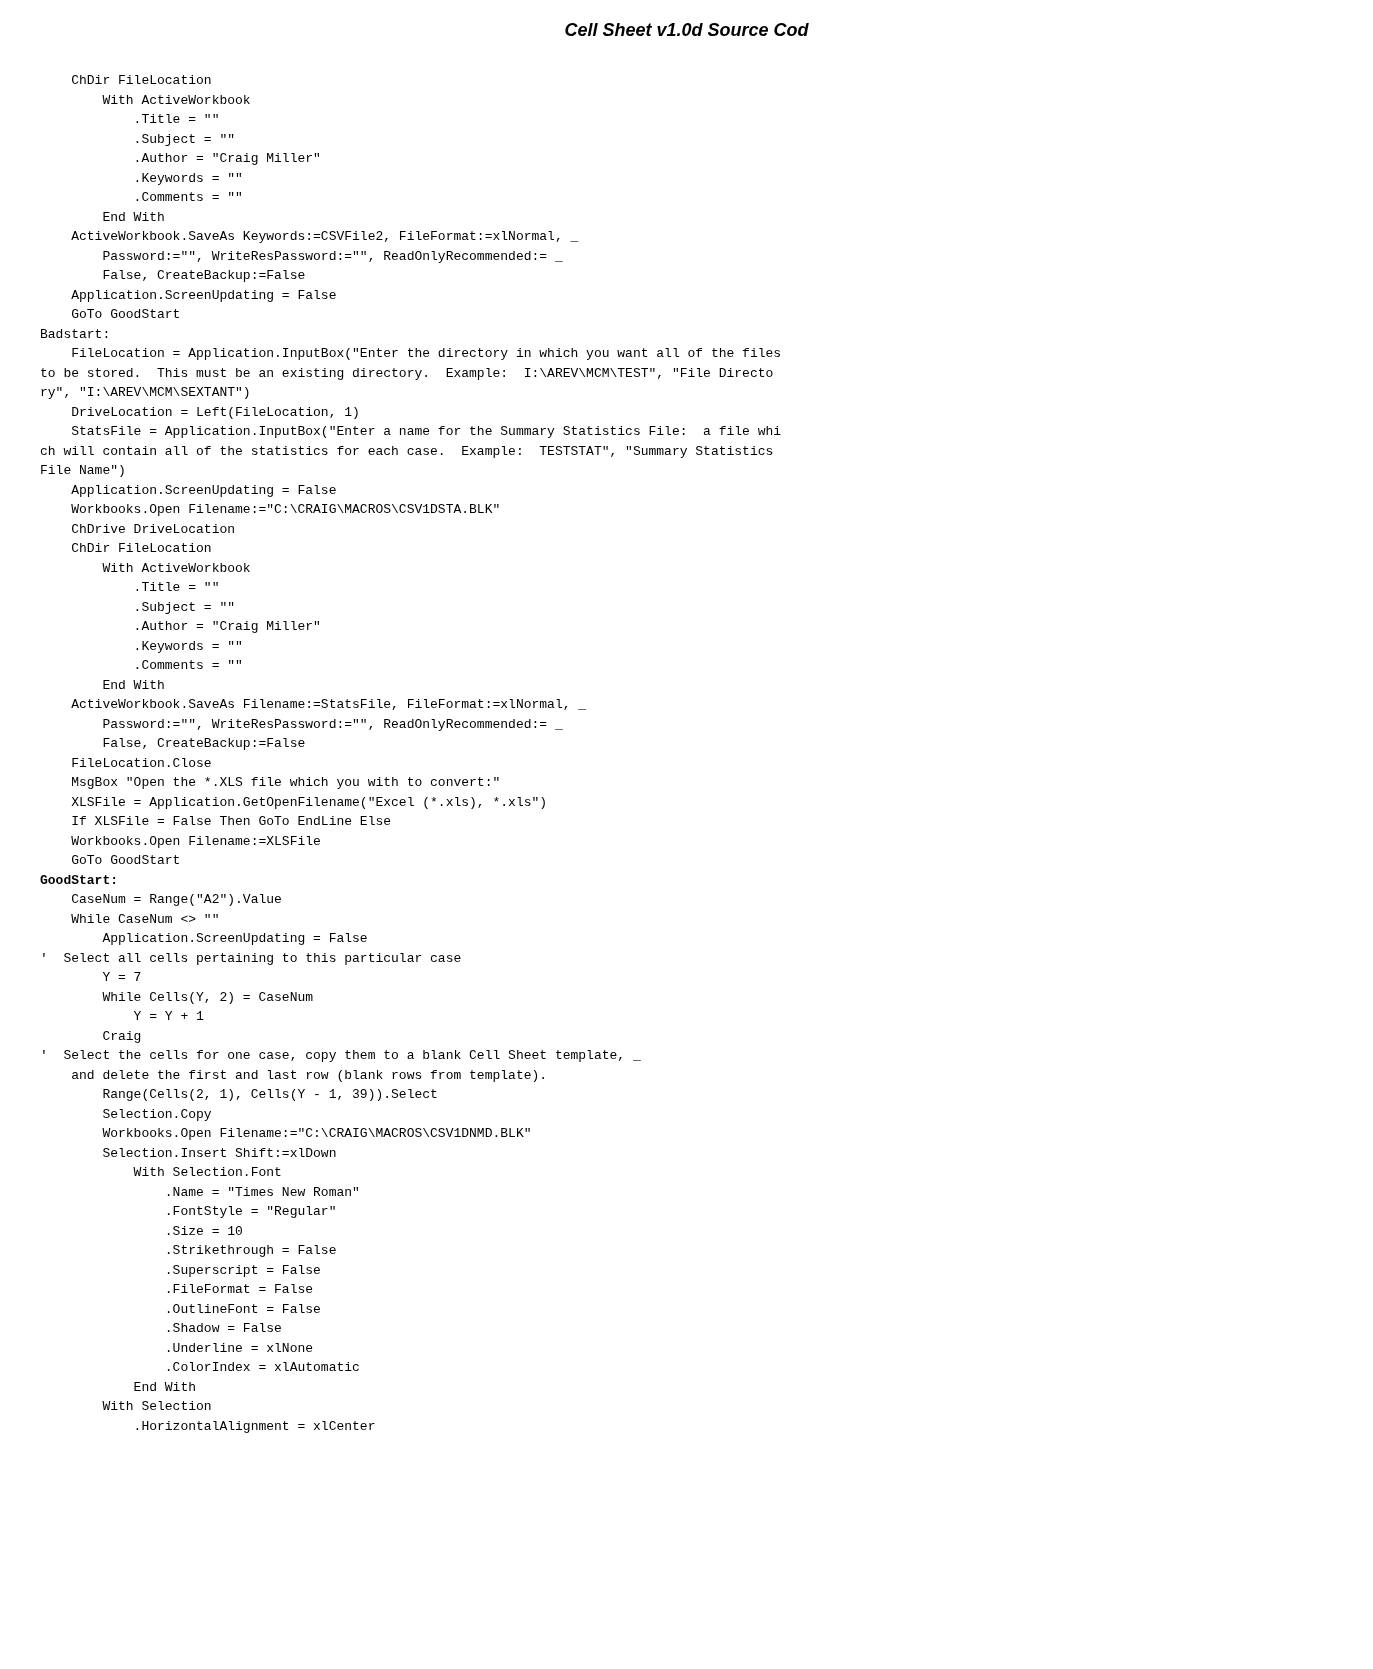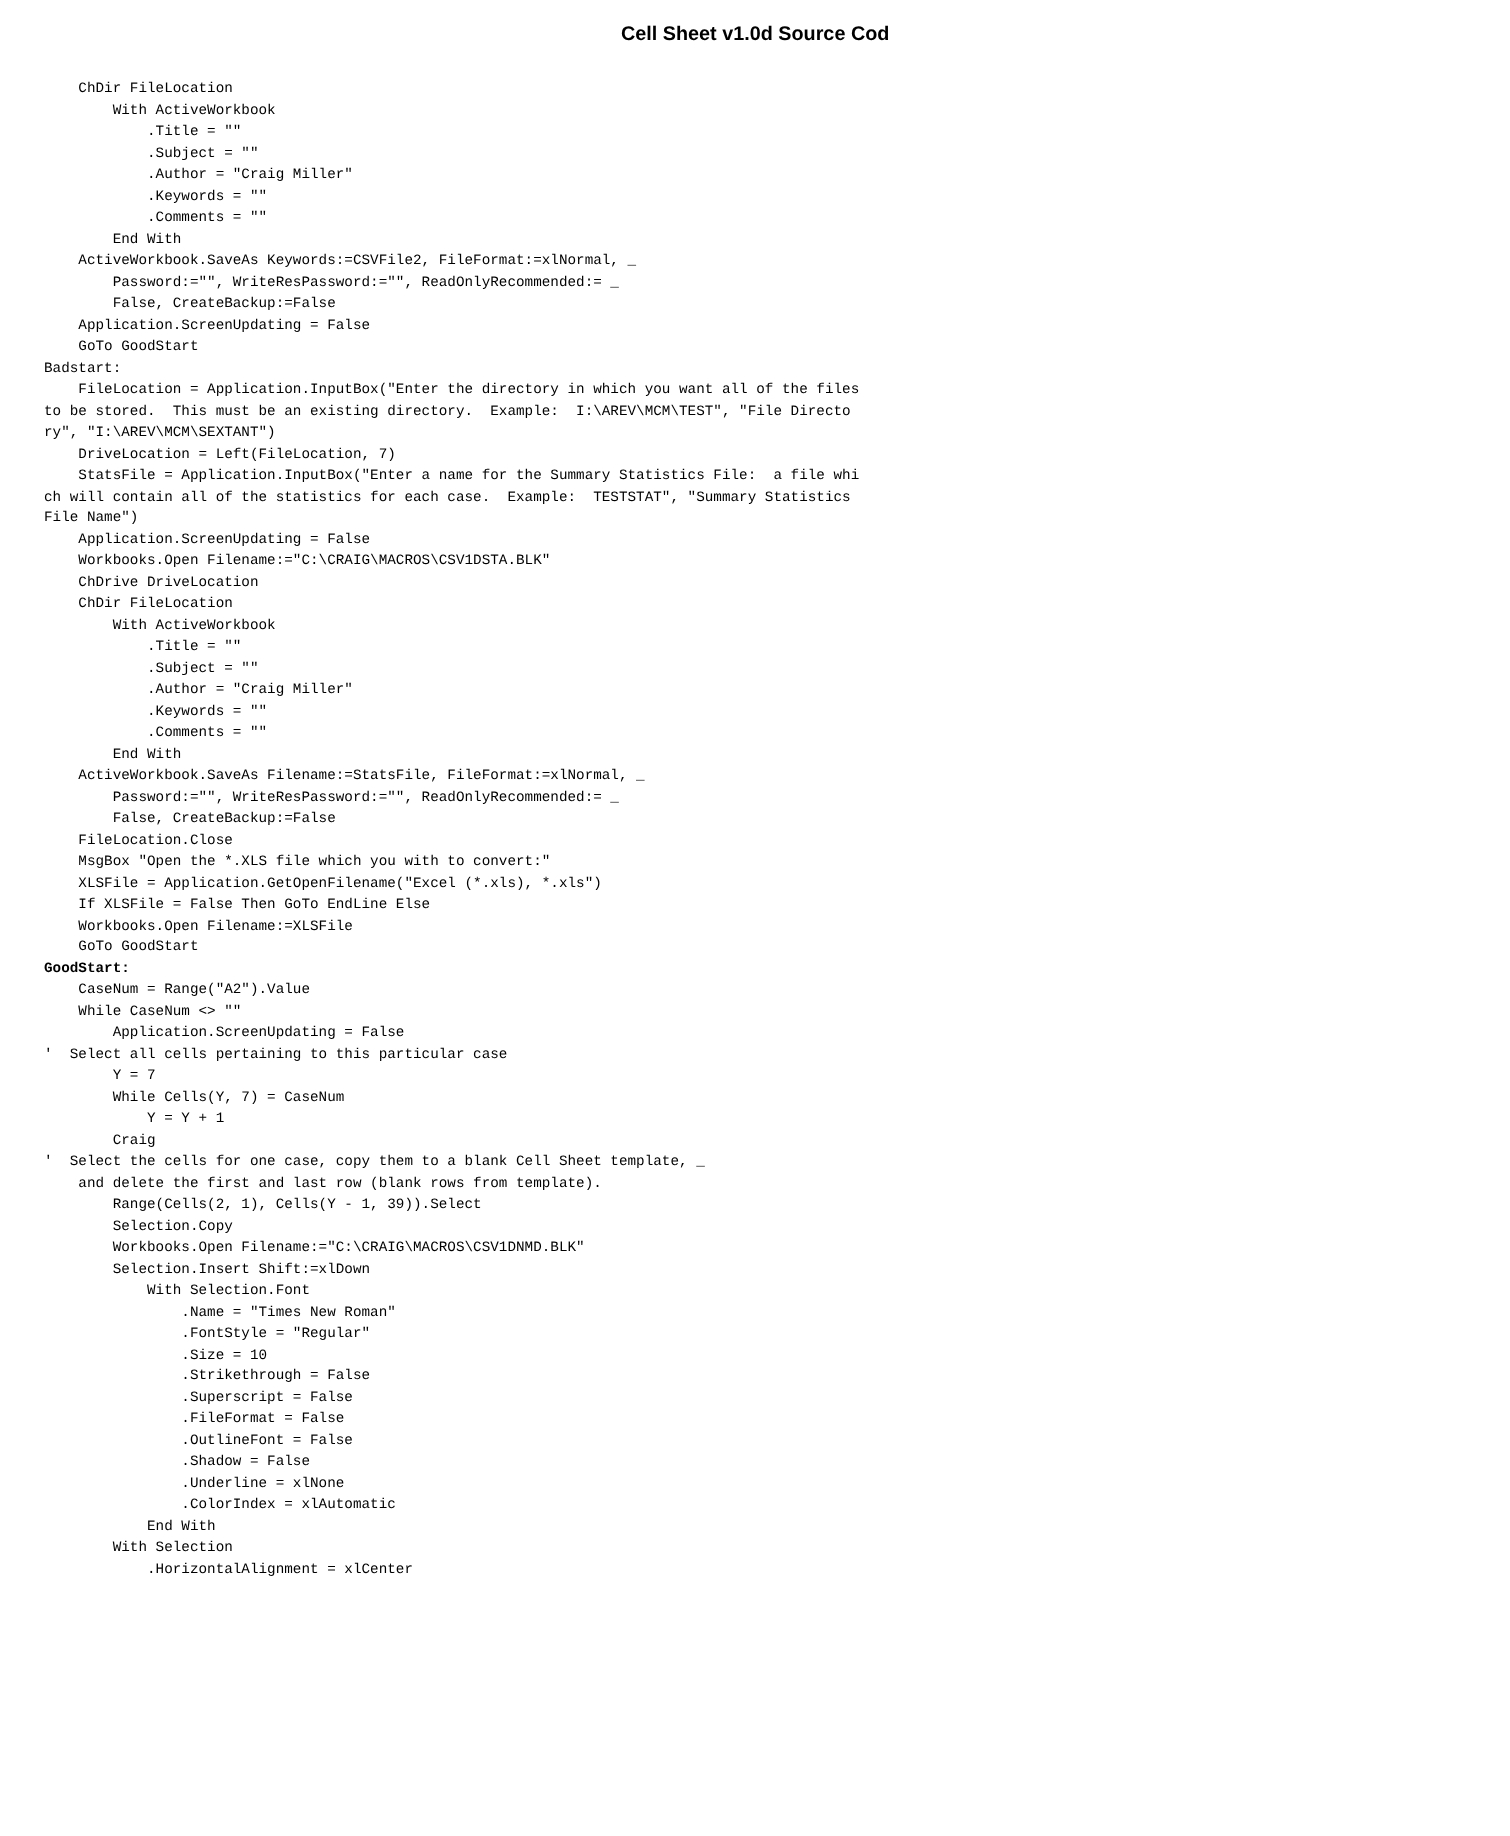--- a/index.html
+++ b/index.html
@@ -15,20 +15,21 @@
       padding: 20px 40px;
       width: 1373px;
       min-height: 1669px;
     }
     .page-title {
       text-align: center;
       font-family: Arial, sans-serif;
       font-size: 18px;
       font-weight: bold;
       margin-bottom: 30px;
+      font-style: italic;
     }
     .code-block {
       white-space: pre;
       font-family: 'Courier New', Courier, monospace;
       font-size: 13px;
       line-height: 1.5;
       color: #000;
     }
   </style>
 </head>
@@ -46,21 +47,21 @@
 <span>        End With</span>
 <span>    ActiveWorkbook.SaveAs Keywords:=CSVFile2, FileFormat:=xlNormal, _</span>
 <span>        Password:="", WriteResPassword:="", ReadOnlyRecommended:= _</span>
 <span>        False, CreateBackup:=False</span>
 <span>    Application.ScreenUpdating = False</span>
 <span>    GoTo GoodStart</span>
 <span style="font-weight:normal;">Badstart:</span>
 <span>    FileLocation = Application.InputBox("Enter the directory in which you want all of the files</span>
 <span>to be stored.  This must be an existing directory.  Example:  I:\AREV\MCM\TEST", "File Directo</span>
 <span>ry", "I:\AREV\MCM\SEXTANT")</span>
-<span>    DriveLocation = Left(FileLocation, 7)</span>
+<span>    DriveLocation = Left(FileLocation, 1)</span>
 <span>    StatsFile = Application.InputBox("Enter a name for the Summary Statistics File:  a file whi</span>
 <span>ch will contain all of the statistics for each case.  Example:  TESTSTAT", "Summary Statistics</span>
 <span>File Name")</span>
 <span>    Application.ScreenUpdating = False</span>
 <span>    Workbooks.Open Filename:="C:\CRAIG\MACROS\CSV1DSTA.BLK"</span>
 <span>    ChDrive DriveLocation</span>
 <span>    ChDir FileLocation</span>
 <span>        With ActiveWorkbook</span>
 <span>            .Title = ""</span>
 <span>            .Subject = ""</span>
@@ -76,21 +77,21 @@
 <span>    XLSFile = Application.GetOpenFilename("Excel (*.xls), *.xls")</span>
 <span>    If XLSFile = False Then GoTo EndLine Else</span>
 <span>    Workbooks.Open Filename:=XLSFile</span>
 <span>    GoTo GoodStart</span>
 <span style="font-weight:bold;font-family:Liberation Mono, monospace;">GoodStart:</span>
 <span>    CaseNum = Range("A2").Value</span>
 <span>    While CaseNum &lt;&gt; ""</span>
 <span>        Application.ScreenUpdating = False</span>
 <span>'  Select all cells pertaining to this particular case</span>
 <span>        Y = 7</span>
-<span>        While Cells(Y, 7) = CaseNum</span>
+<span>        While Cells(Y, 2) = CaseNum</span>
 <span>            Y = Y + 1</span>
 <span>        Craig</span>
 <span>'  Select the cells for one case, copy them to a blank Cell Sheet template, _</span>
 <span>    and delete the first and last row (blank rows from template).</span>
 <span>        Range(Cells(2, 1), Cells(Y - 1, 39)).Select</span>
 <span>        Selection.Copy</span>
 <span>        Workbooks.Open Filename:="C:\CRAIG\MACROS\CSV1DNMD.BLK"</span>
 <span>        Selection.Insert Shift:=xlDown</span>
 <span>            With Selection.Font</span>
 <span>                .Name = "Times New Roman"</span>

